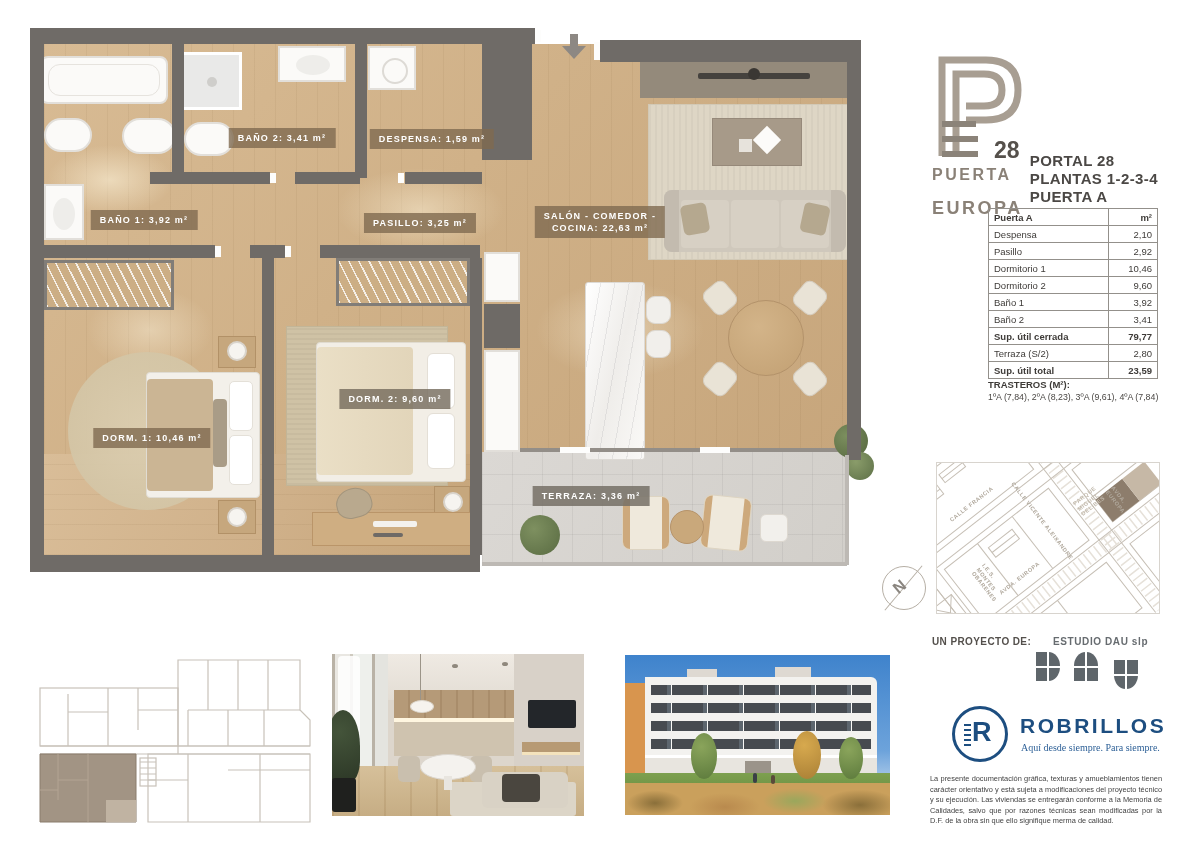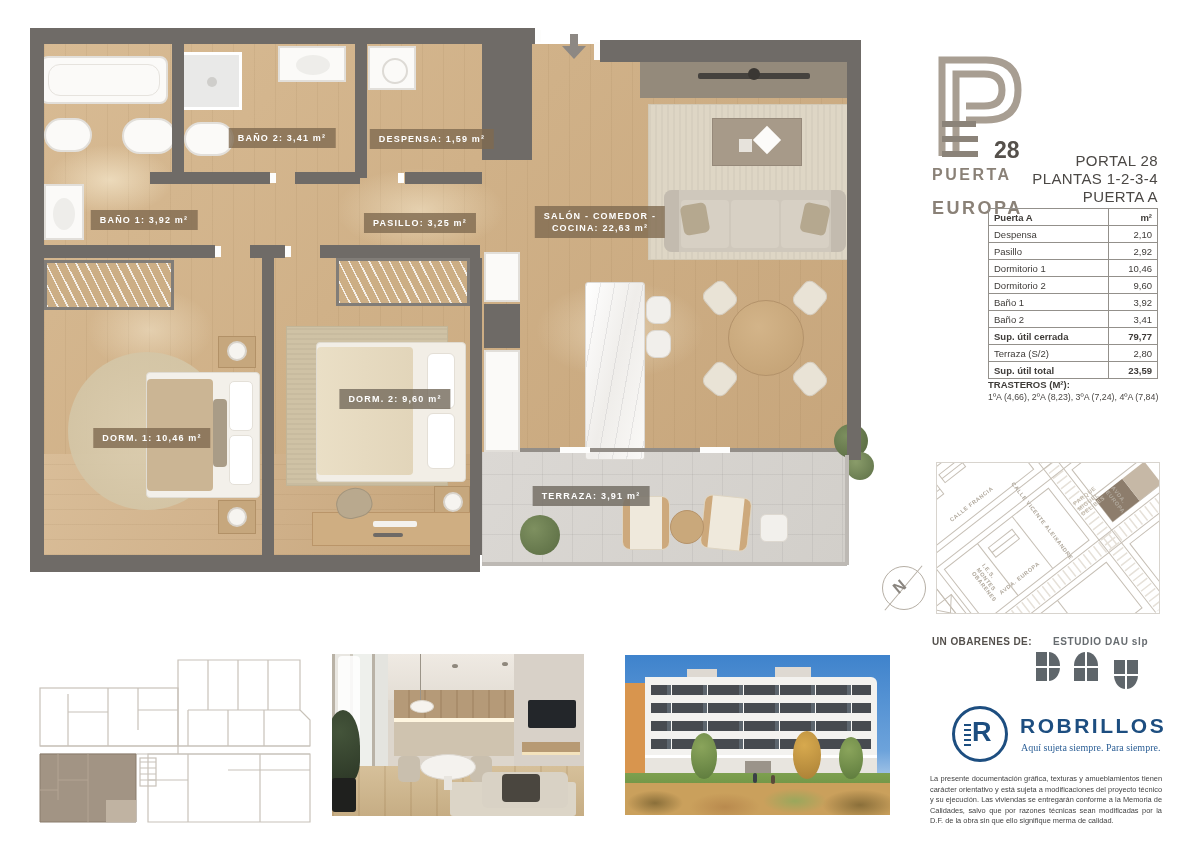--- a/index.html
+++ b/index.html
@@ -27,21 +27,21 @@
   .plabel{position:absolute;transform:translate(-50%,-50%);background:rgba(128,106,80,.8);
       color:#fff;font-size:9px;font-weight:bold;letter-spacing:1.2px;padding:4px 9px;
       white-space:pre-line;text-align:center;line-height:12px;}
   .hatch{position:absolute;box-sizing:border-box;border:3px solid #817d78;background:
       repeating-linear-gradient(63deg, rgba(255,255,255,.8) 0 1.5px, transparent 1.5px 9px),
       #ccae85;}
   .chair{position:absolute;width:26px;height:28px;background:#e9e3d6;border:1px solid #d6cec0;border-radius:8px;}
   .lamp{position:absolute;width:16px;height:16px;border-radius:50%;background:#f6f4f0;border:2px solid #d9d4cc;}
   
   .brandname{position:absolute;font-weight:bold;color:#8a8177;letter-spacing:2.5px;}
-  .heading{position:absolute;right:42px;text-align:right;font-size:15px;font-weight:400;
+  .heading{position:absolute;right:42px;font-size:15px;font-weight:700;
       color:#4b4845;line-height:18px;letter-spacing:.4px;}
   table.areas{position:absolute;left:988px;top:208px;width:170px;border-collapse:collapse;
       font-size:9.5px;color:#3e3b38;border:1.5px solid #7d7a75;}
   table.areas td{border:1px solid #93908b;padding:2.5px 5px;}
   table.areas td.v{text-align:right;width:38px;}
   table.areas tr.strong td{font-weight:bold;}
   table.areas tr.head td{font-weight:bold;}
   .trast-title{position:absolute;left:988px;top:379px;font-size:9.5px;font-weight:bold;color:#3e3b38;}
   .trast-vals{position:absolute;left:988px;top:392px;font-size:8.8px;color:#4a4744;}
   .maplabel{position:absolute;font-size:5.6px;font-weight:bold;color:#b0a89c;
@@ -200,21 +200,21 @@
     </div>
 
     <div class="plabel" style="left:282px;top:138px;">BAÑO 2: 3,41 m²</div>
     <div class="plabel" style="left:432px;top:139px;">DESPENSA: 1,59 m²</div>
     <div class="plabel" style="left:144px;top:220px;">BAÑO 1: 3,92 m²</div>
     <div class="plabel" style="left:420px;top:223px;">PASILLO: 3,25 m²</div>
     <div class="plabel" style="left:600px;top:222px;">SALÓN - COMEDOR -
 COCINA: 22,63 m²</div>
     <div class="plabel" style="left:152px;top:438px;">DORM. 1: 10,46 m²</div>
     <div class="plabel" style="left:395px;top:399px;background:rgba(118,108,94,.82);">DORM. 2: 9,60 m²</div>
-    <div class="plabel" style="left:591px;top:496px;background:rgba(118,112,102,.85);">TERRAZA: 3,91 m²</div>
+    <div class="plabel" style="left:591px;top:496px;background:rgba(118,112,102,.85);">TERRAZA: 3,36 m²</div>
   </div>
 
   <svg class="abs" style="left:930px;top:52px;" width="104" height="112" viewBox="0 0 104 112">
     <path d="M12,104 L12,8 L56,8 Q88,8 88,38 Q88,68 56,68 L36,68" fill="none" stroke="#a89e92" stroke-width="7"></path>
     <path d="M26,104 L26,22 L54,22 Q72,22 72,38 Q72,54 54,54 L36,54" fill="none" stroke="#a89e92" stroke-width="7"></path>
     <path d="M12,72 H46 M12,87 H48 M12,102 H48" fill="none" stroke="#8b8379" stroke-width="6"></path>
     <text x="64" y="106" font-size="23" font-weight="bold" fill="#55504b" font-family="Liberation Sans, sans-serif">28</text>
   </svg>
   <div class="brandname" style="left:932px;top:166px;font-size:16px;">PUERTA</div>
   <div class="brandname" style="left:932px;top:198px;font-size:18px;">EUROPA</div>
@@ -264,21 +264,21 @@
           <td class="v">2,80</td>
         </tr>
     <tr class="strong">
           <td>Sup. útil total</td>
           <td class="v">23,59</td>
         </tr>
   </tbody>
     </table>
 
   <div class="trast-title">TRASTEROS (M²):</div>
-  <div class="trast-vals">1ºA (4,66), 2ºA (8,23), 3ºA (7,24), 4ºA (7,84)</div>
+  <div class="trast-vals">1ºA (7,84), 2ºA (8,23), 3ºA (9,61), 4ºA (7,84)</div>
 
   <div class="abs" style="left:936px;top:462px;width:222px;height:150px;border:1px solid #d8d4ce;overflow:hidden;background:#fff;">
     <svg width="222" height="150" viewBox="0 0 222 150">
       <g transform="rotate(-38 111 75)" stroke="#c6bfb5" fill="none" stroke-width="1">
 
         <line x1="158" y1="-80" x2="158" y2="200" stroke="#e6e1d9" stroke-width="13" stroke-dasharray="1.5 5"></line>
         <line x1="-80" y1="116" x2="240" y2="116" stroke="#e6e1d9" stroke-width="13" stroke-dasharray="1.5 5"></line>
 
         <line x1="-8" y1="-80" x2="-8" y2="200"></line>
           <line x1="4" y1="-80" x2="4" y2="200"></line>
@@ -335,32 +335,32 @@
     <div class="maplabel" style="left:34px;top:110px;transform:rotate(52deg);">I.E.S.
 MONTES
 OBARENES</div>
   </div>
 
   <div class="compass">
     <div class="compass-line"></div>
     <span class="compass-n">N</span>
   </div>
 
-  <div class="abs" style="left:932px;top:636px;font-size:10px;font-weight:bold;color:#54504c;letter-spacing:.4px;">UN OBARENES DE:</div>
+  <div class="abs" style="left:932px;top:636px;font-size:10px;font-weight:bold;color:#54504c;letter-spacing:.4px;">UN PROYECTO DE:</div>
   <div class="abs" style="left:1036px;top:636px;font-size:10px;font-weight:bold;color:#676c70;letter-spacing:.6px;padding-left:17px;">ESTUDIO DAU slp</div>
   <div class="dau" style="left:1036px;top:652px;border-radius:0 48% 48% 0;"></div>
   <div class="dau" style="left:1074px;top:652px;border-radius:48% 48% 0 0;"></div>
   <div class="dau" style="left:1114px;top:660px;border-radius:0 0 48% 48%;"></div>
 
   <div class="abs" style="left:952px;top:706px;width:56px;height:56px;border:3px solid #1d4e80;border-radius:50%;box-sizing:border-box;">
     <div class="abs" style="left:9px;top:15px;width:7px;height:22px;background:repeating-linear-gradient(0deg,#1d4e80 0 2px,transparent 2px 5px);"></div>
     <div class="abs" style="left:17px;top:8px;font-size:27px;font-weight:900;color:#1d4e80;">R</div>
   </div>
   <div class="abs" style="left:1020px;top:714px;font-size:21px;font-weight:800;letter-spacing:2.5px;color:#1d4e80;">ROBRILLOS</div>
-  <div class="abs" style="left:1021px;top:742px;font-size:10px;color:#2c5f96;font-family:'Liberation Serif',serif;">Aquí sujeta siempre. Para siempre.</div>
+  <div class="abs" style="left:1021px;top:742px;font-size:10px;color:#2c5f96;font-family:'Liberation Serif',serif;">Aquí desde siempre. Para siempre.</div>
 
   <div class="finetext">La presente documentación gráfica, texturas y amueblamientos tienen carácter orientativo y está sujeta a modificaciones del proyecto técnico y su ejecución. Las viviendas se entregarán conforme a la Memoria de Calidades, salvo que por razones técnicas sean modificadas por la D.F. de la obra sin que ello signifique merma de calidad.</div>
 
   <svg class="abs" style="left:28px;top:650px;" width="288" height="180" viewBox="0 0 288 180">
     <g stroke="#c8c2b9" fill="none" stroke-width="1.2">
       <path d="M150,10 H272 V60 L282,70 V96 H150 Z"></path>
       <rect x="12" y="38" width="138" height="58"></rect>
       <path d="M12,96 H282 M12,104 H282"></path>
       <path d="M120,104 H282 V172 H120 Z"></path>
       <path d="M40,44 V96 M40,62 H80 M80,38 V96 M110,38 V80 M110,60 H150"></path>

